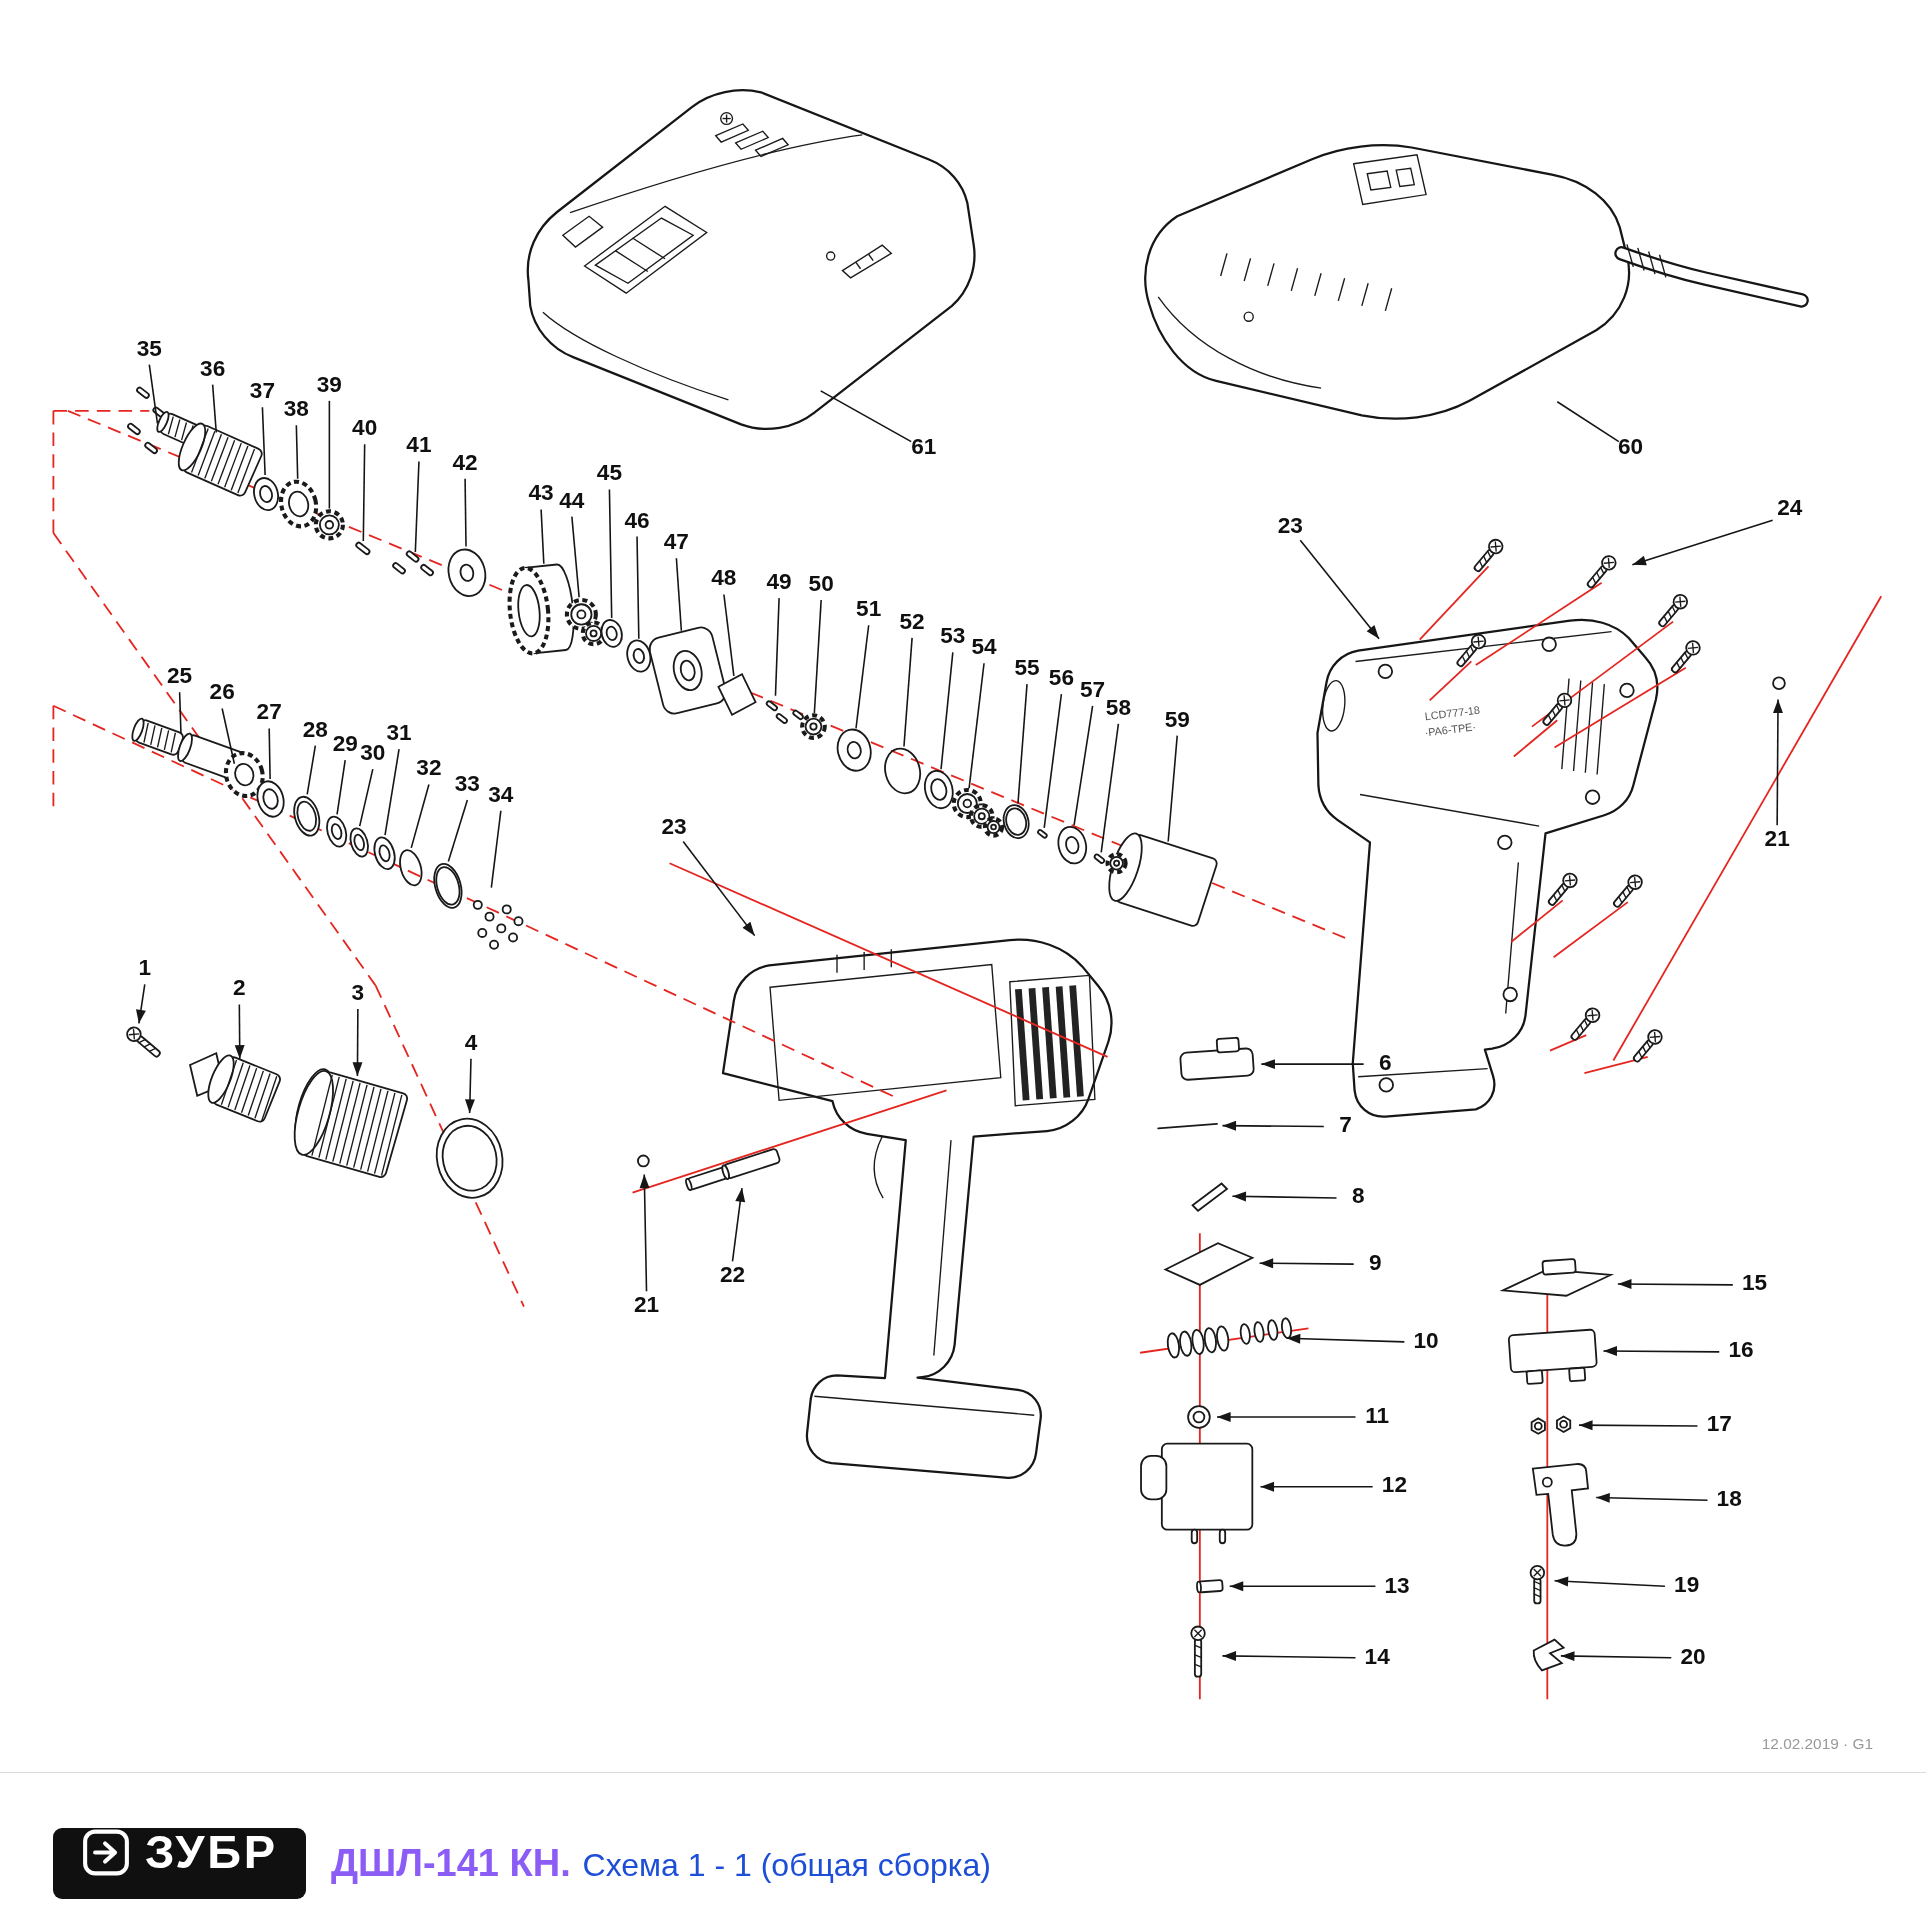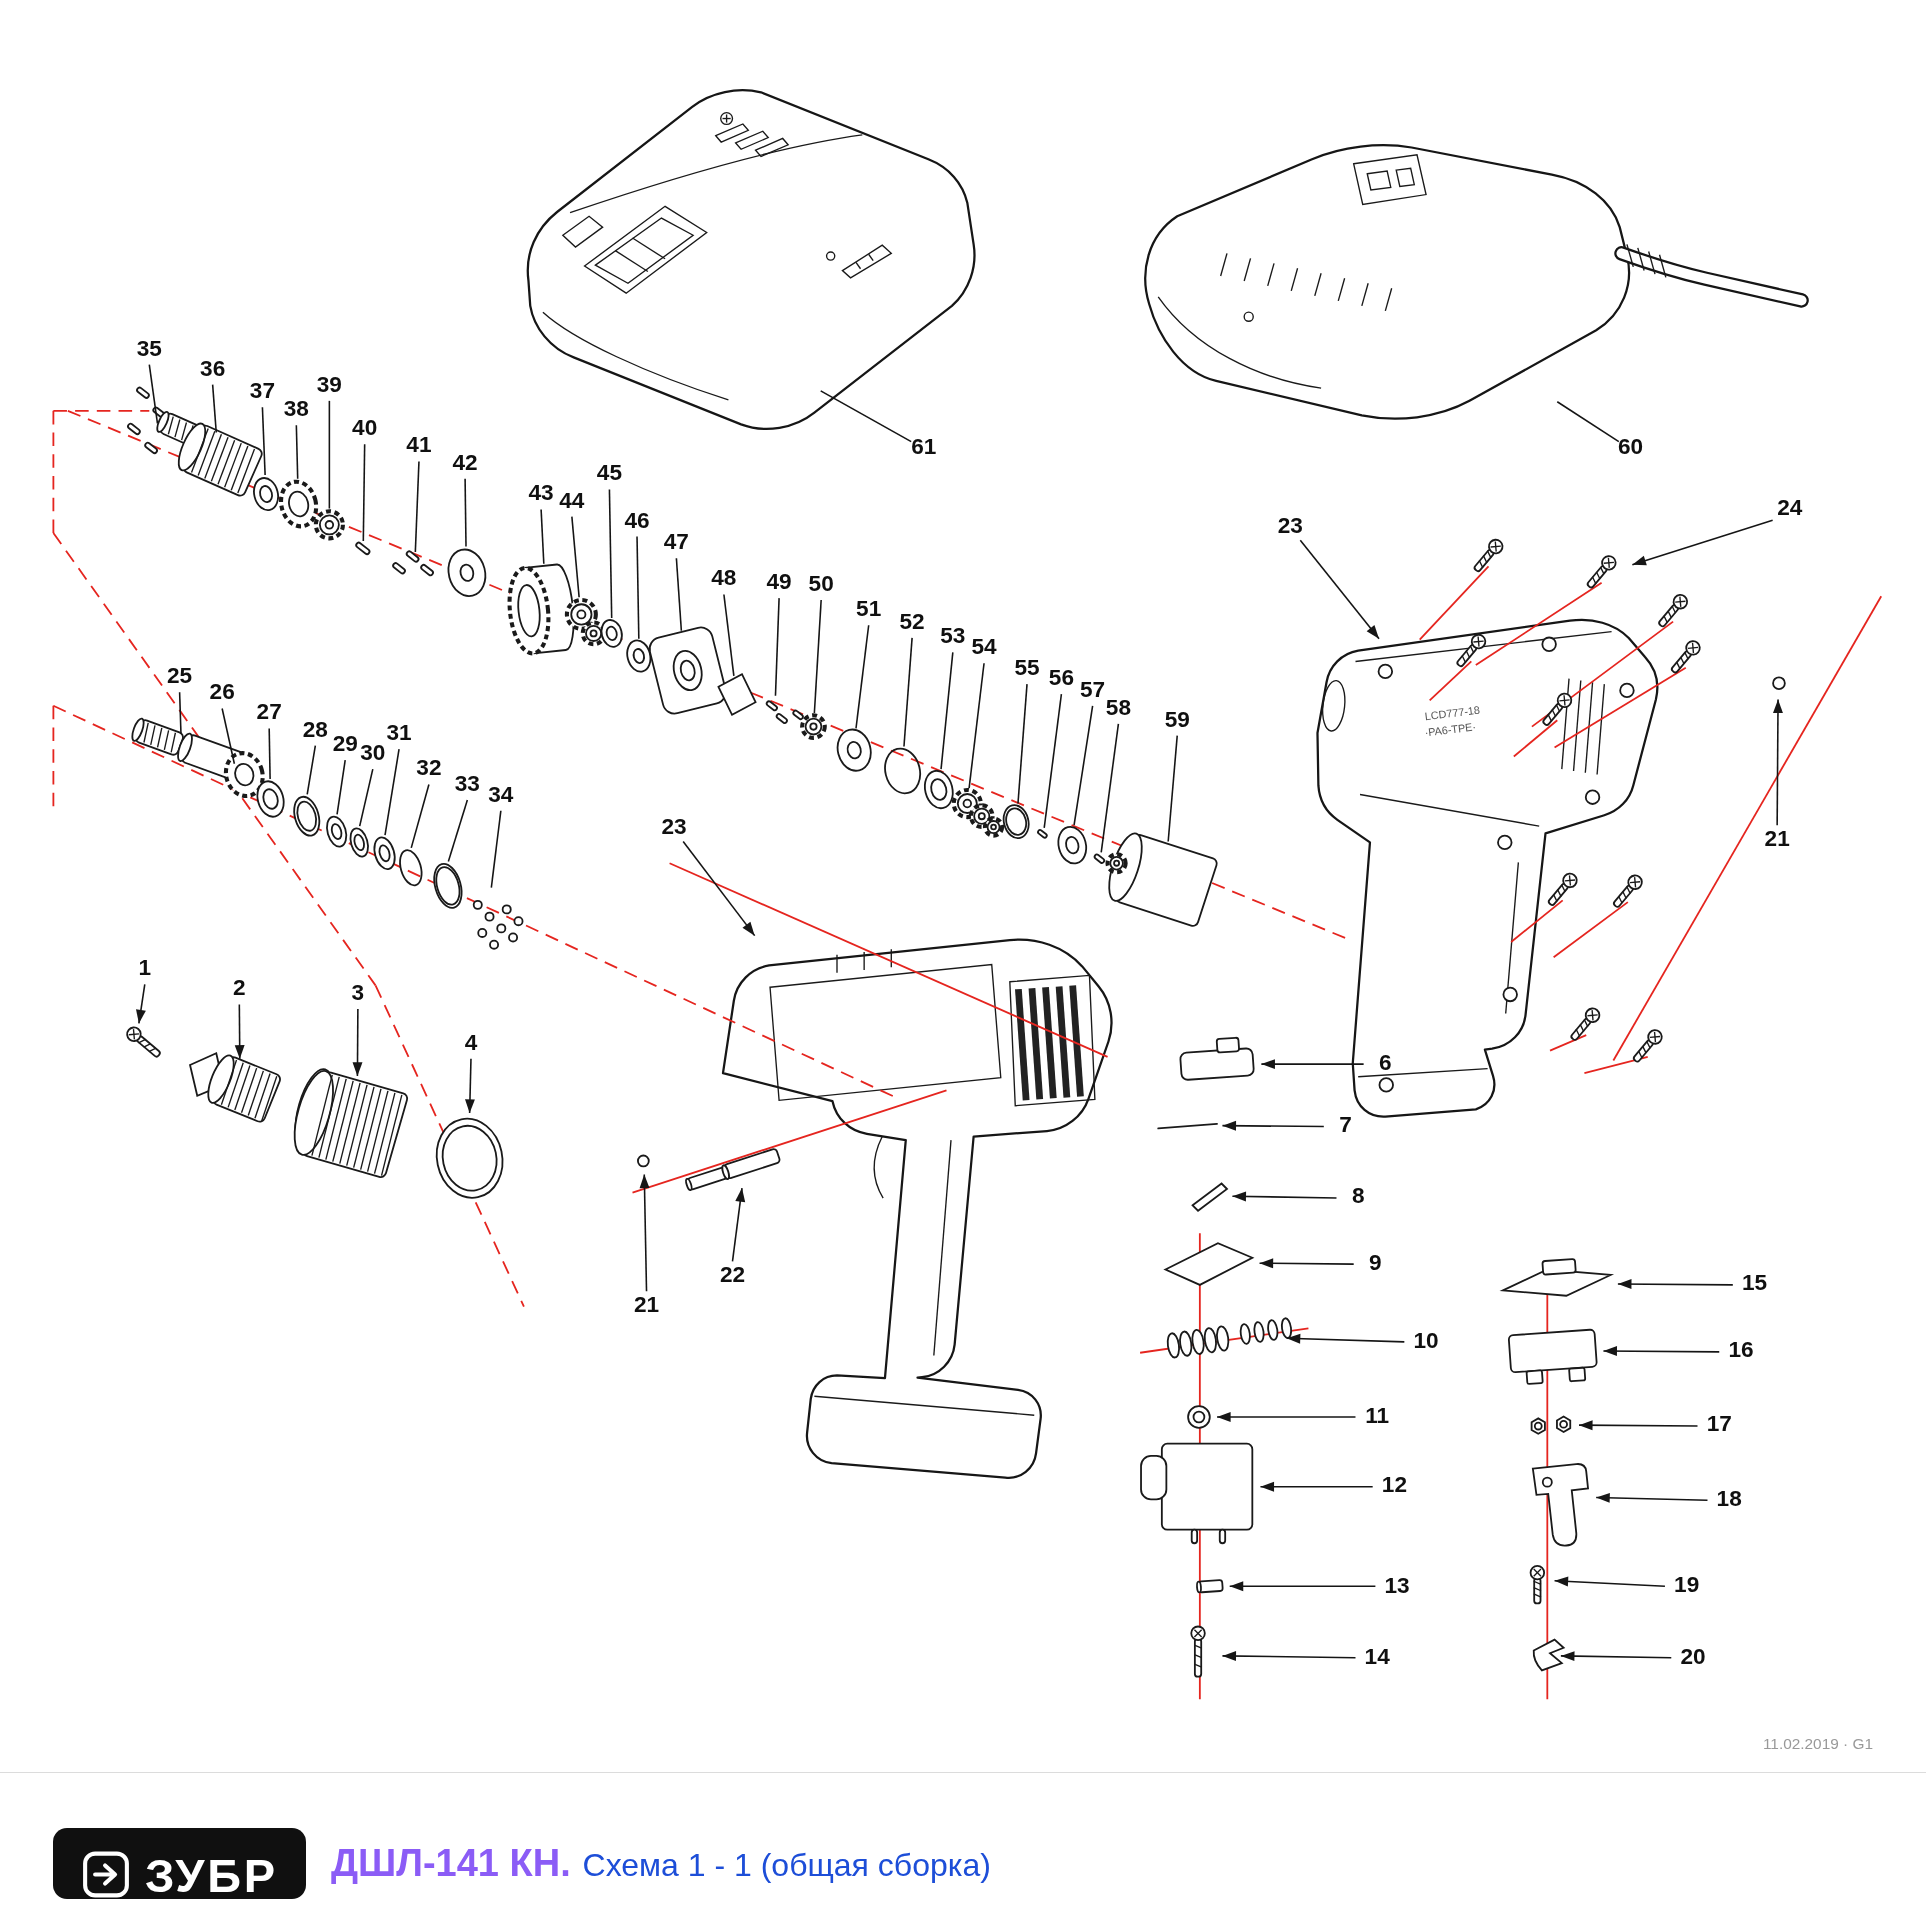--- a/index.html
+++ b/index.html
@@ -15,21 +15,21 @@
   .red{stroke:#e5251f;stroke-width:4;fill:none}
   .dash{stroke-dasharray:30 18}
   .lead{stroke:#151515;stroke-width:3.5;fill:none}
   .callout{font-family:"Liberation Sans","DejaVu Sans",sans-serif;font-weight:700;font-size:50px;fill:#101010;text-anchor:middle}
   .mark{font-family:"Liberation Sans","DejaVu Sans",sans-serif;font-size:24px;fill:#555}
   .cable-o{fill:none;stroke:#161616;stroke-width:32;stroke-linecap:round}
   .cable-i{fill:none;stroke:#ffffff;stroke-width:22;stroke-linecap:round}
   .rule{position:absolute;left:0;right:0;top:1772px;height:0.9px;background:#dcdcdc}
   .rev{position:absolute;right:53px;top:1735px;font-size:15.4px;color:#999}
   .footer{position:absolute;left:53px;top:1828px;display:flex;align-items:center;gap:25px}
-  .logo{width:253px;height:71px;background:#101010;border-radius:14px;display:flex;align-items:flex-end;justify-content:center;gap:13.6px;flex:none}
+  .logo{width:253px;height:71px;background:#101010;border-radius:9px;display:flex;align-items:flex-start;justify-content:center;gap:13.6px;flex:none}
   .logo-text{color:#fff;font-weight:700;font-size:47px;letter-spacing:2.7px;line-height:1}
   .caption{display:flex;align-items:baseline;gap:11.8px;white-space:nowrap}
   .model{font-size:38px;font-weight:700;color:#8b5cf6}
   .scheme{font-size:32px;color:#1d4ed8;font-weight:400}
 </style>
 </head>
 <body>
 
 <div class="page">
 
@@ -683,21 +683,21 @@
         <text x="3822" y="3328" class="callout">18</text>
         <line x1="3680" y1="3506" x2="3436" y2="3494" class="lead"></line>
         <polygon points="3436.0,3494.0 3465.4,3506.5 3466.5,3484.5" fill="#161616"></polygon>
         <text x="3728" y="3518" class="callout">19</text>
         <line x1="3694" y1="3664" x2="3450" y2="3660" class="lead"></line>
         <polygon points="3450.0,3660.0 3479.8,3671.5 3480.2,3649.5" fill="#161616"></polygon>
         <text x="3742" y="3678" class="callout">20</text>
       </g>
   </svg>
 
-  <div class="rev">11.02.2019 · G1</div>
+  <div class="rev">12.02.2019 · G1</div>
   <div class="rule"></div>
 
   <div class="footer">
     <div class="logo">
       <svg width="50" height="49" viewBox="0 0 108 108">
         <rect x="8" y="8" width="92" height="92" rx="22" fill="none" stroke="#fff" stroke-width="9"></rect>
         <path d="M30,54 H70 M52,34 L74,54 L52,74" fill="none" stroke="#fff" stroke-width="9" stroke-linecap="round" stroke-linejoin="round"></path>
       </svg>
       <span class="logo-text">ЗУБР</span>
     </div>

